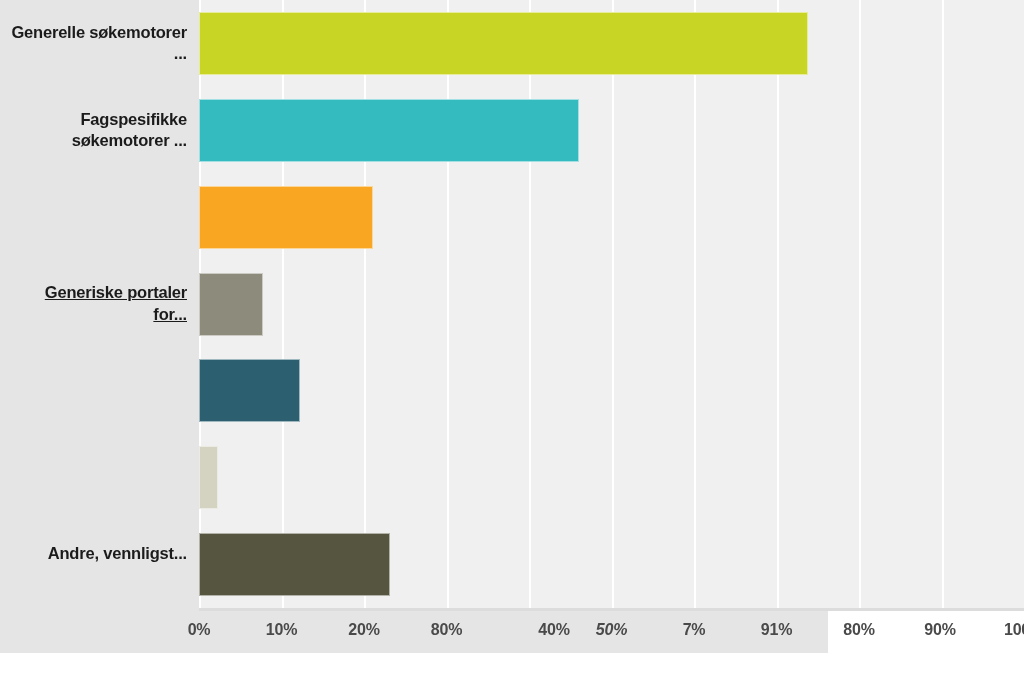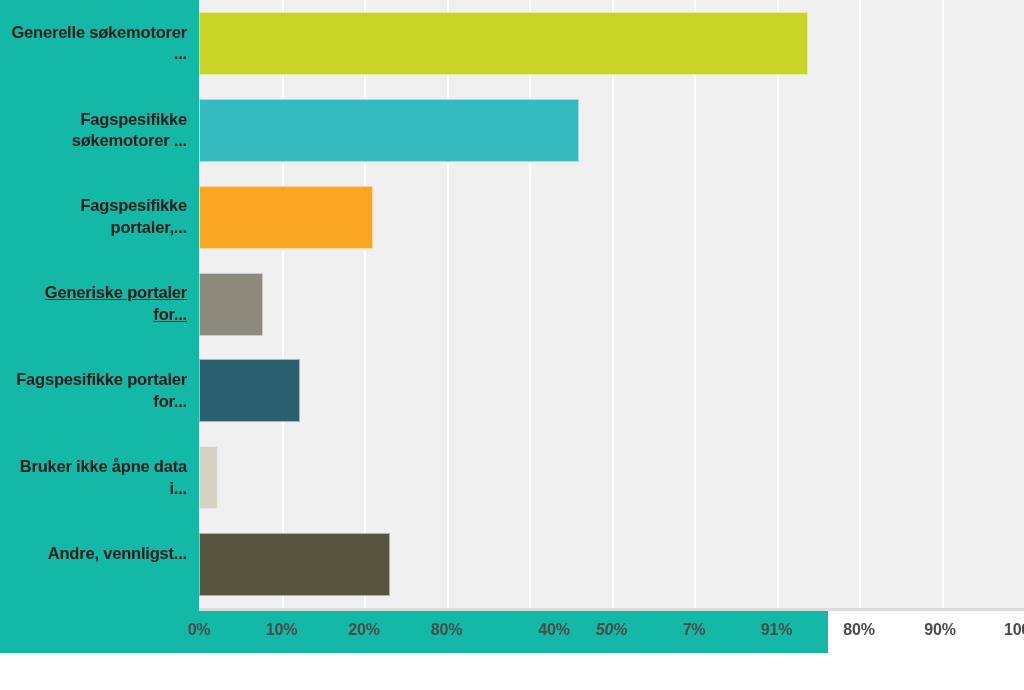--- a/index.html
+++ b/index.html
@@ -11,21 +11,21 @@
     font-family: "Liberation Sans", sans-serif;
     width: 1024px;
     height: 690px;
     overflow: hidden;
   }
 
   #chart-root {
     position: relative;
     width: 828px;
     height: 690px;
-    background: #14b8a6;
+    background: #e5e5e5;
   }
 
   
   #cat-axis {
     position: absolute;
     left: 0;
     top: 0;
     width: 199px;
     height: 608px;
   }
@@ -112,24 +112,21 @@
   }
 </style>
 </head>
 <body>
 
 <div id="chart-root">
 
   <div id="cat-axis">
       <div class="cat-label" style="top: 21.6486px;">Generelle søkemotorer ...</div>
       <div class="cat-label" style="top: 108.506px;">Fagspesifikke søkemotorer ...</div>
-      <div class="cat-label" style="top: 195.363px;">Fagspesifikke portaler,...</div>
       <div class="cat-label" style="top: 282.22px; text-decoration: underline;">Generiske portaler for...</div>
-      <div class="cat-label" style="top: 369.077px;">Fagspesifikke portaler for...</div>
-      <div class="cat-label" style="top: 455.934px;">Bruker ikke åpne data i...</div>
       <div class="cat-label" style="top: 542.791px;">Andre, vennligst...</div>
     </div>
 
   <div id="plot">
     <div id="row-bands">
         <div class="row-band" style="top: 0px; height: 86.8571px;"></div>
         <div class="row-band" style="top: 86.8571px; height: 86.8571px;"></div>
         <div class="row-band" style="top: 173.714px; height: 86.8571px;"></div>
         <div class="row-band" style="top: 260.571px; height: 86.8571px;"></div>
         <div class="row-band" style="top: 347.429px; height: 86.8571px;"></div>

